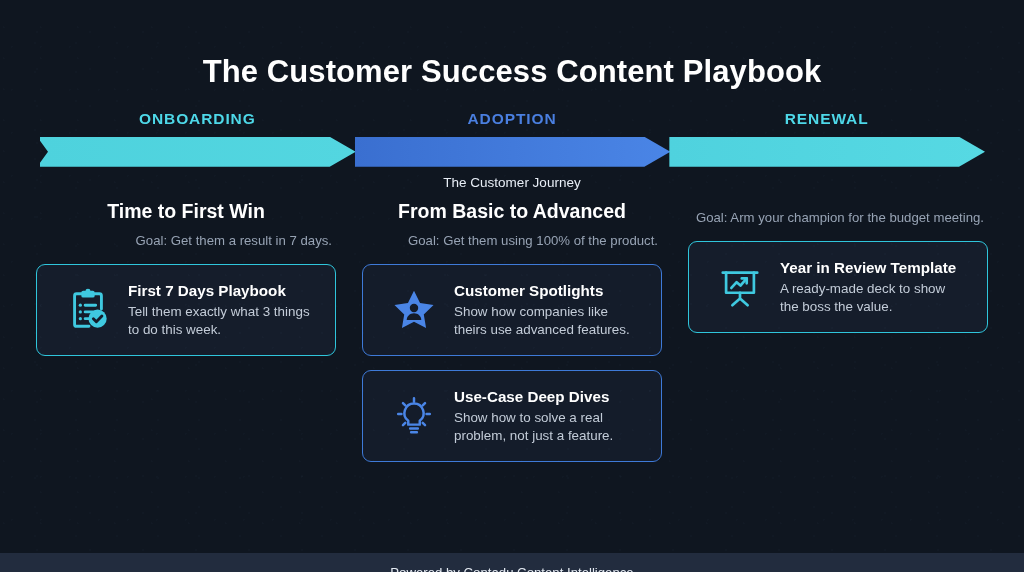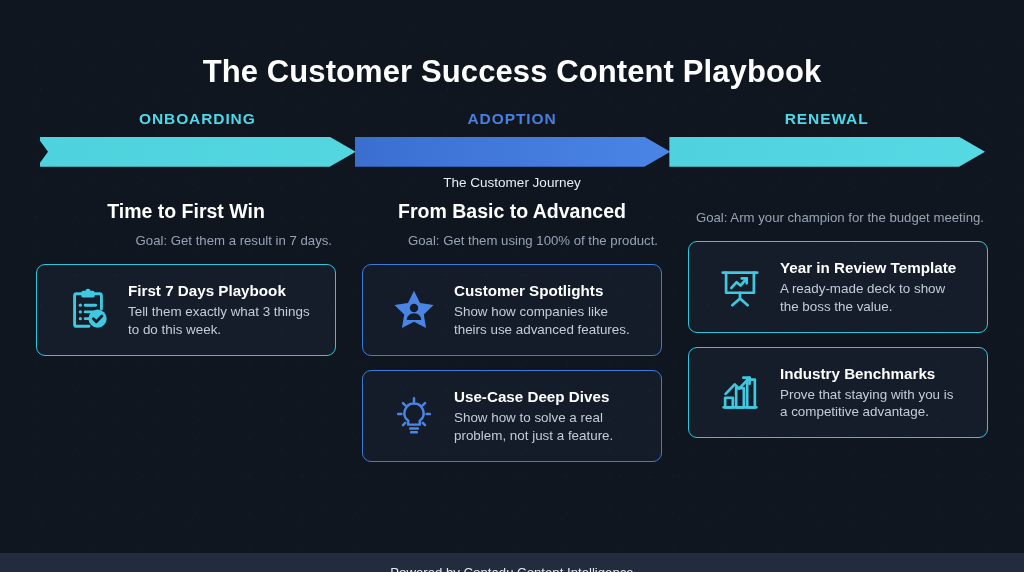--- a/index.html
+++ b/index.html
@@ -284,36 +284,20 @@
               <path d="M15 25l5.5-6 4 3.5 6.5-7.5"></path>
               <path d="M31 15h-5.2M31 15v5.2"></path>
             </svg>
           </div>
           <div class="card-body">
             <div class="card-title">Year in Review Template</div>
             <div class="card-desc">A ready-made deck to show the boss the value.</div>
           </div>
         </div>
 
-        <div class="card">
-          <div class="card-icon">
-            <svg width="46" height="46" viewBox="0 0 48 48" fill="none" stroke="#3fc9e0" stroke-width="2.8" stroke-linecap="round" stroke-linejoin="round">
-              <path d="M7 40h34"></path>
-              <rect x="8.5" y="30" width="8" height="10"></rect>
-              <rect x="20" y="20" width="8" height="20"></rect>
-              <rect x="31.5" y="11" width="8" height="29"></rect>
-              <path d="M9 26l9.5-10 4.5 4.5L34 9"></path>
-              <path d="M34 9h-6.5M34 9v6.5"></path>
-            </svg>
-          </div>
-          <div class="card-body">
-            <div class="card-title">Industry Benchmarks</div>
-            <div class="card-desc">Prove that staying with you is a competitive advantage.</div>
-          </div>
-        </div>
 
       </div>
     </div>
 
   </div>
 
   <div class="footer">
     <div class="footer-text">Powered by Contadu Content Intelligence</div>
   </div>
 </div>

